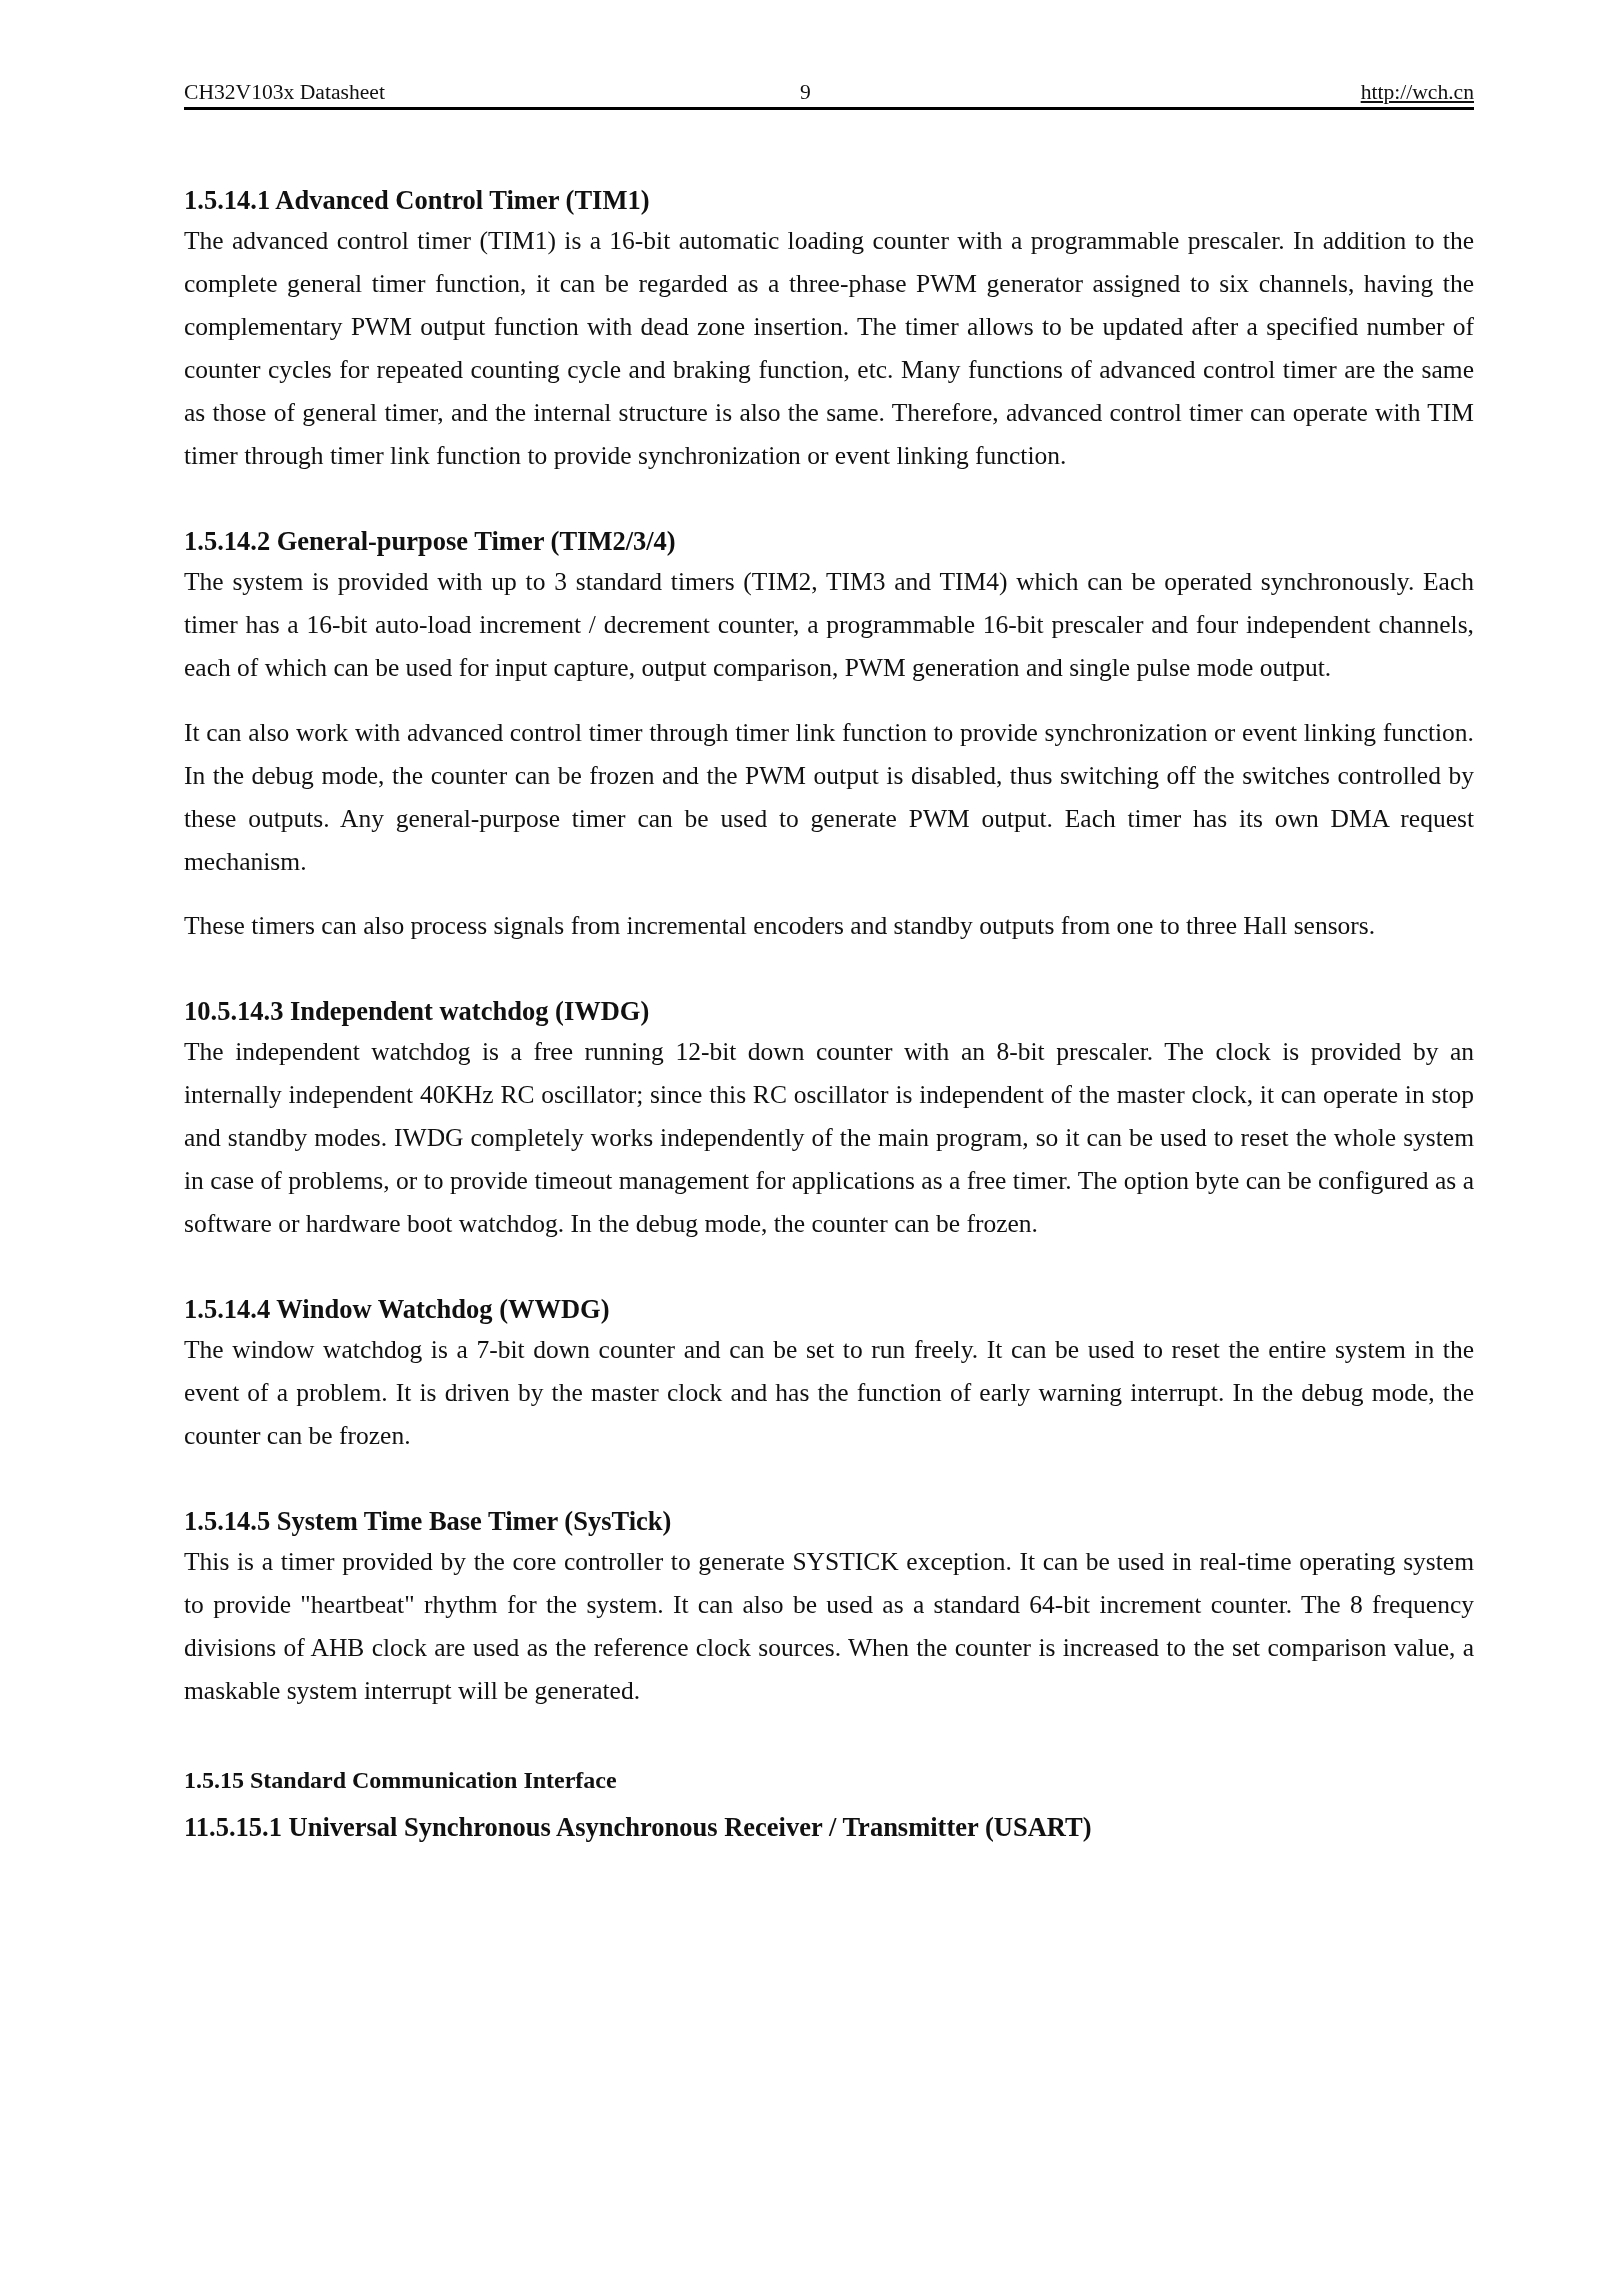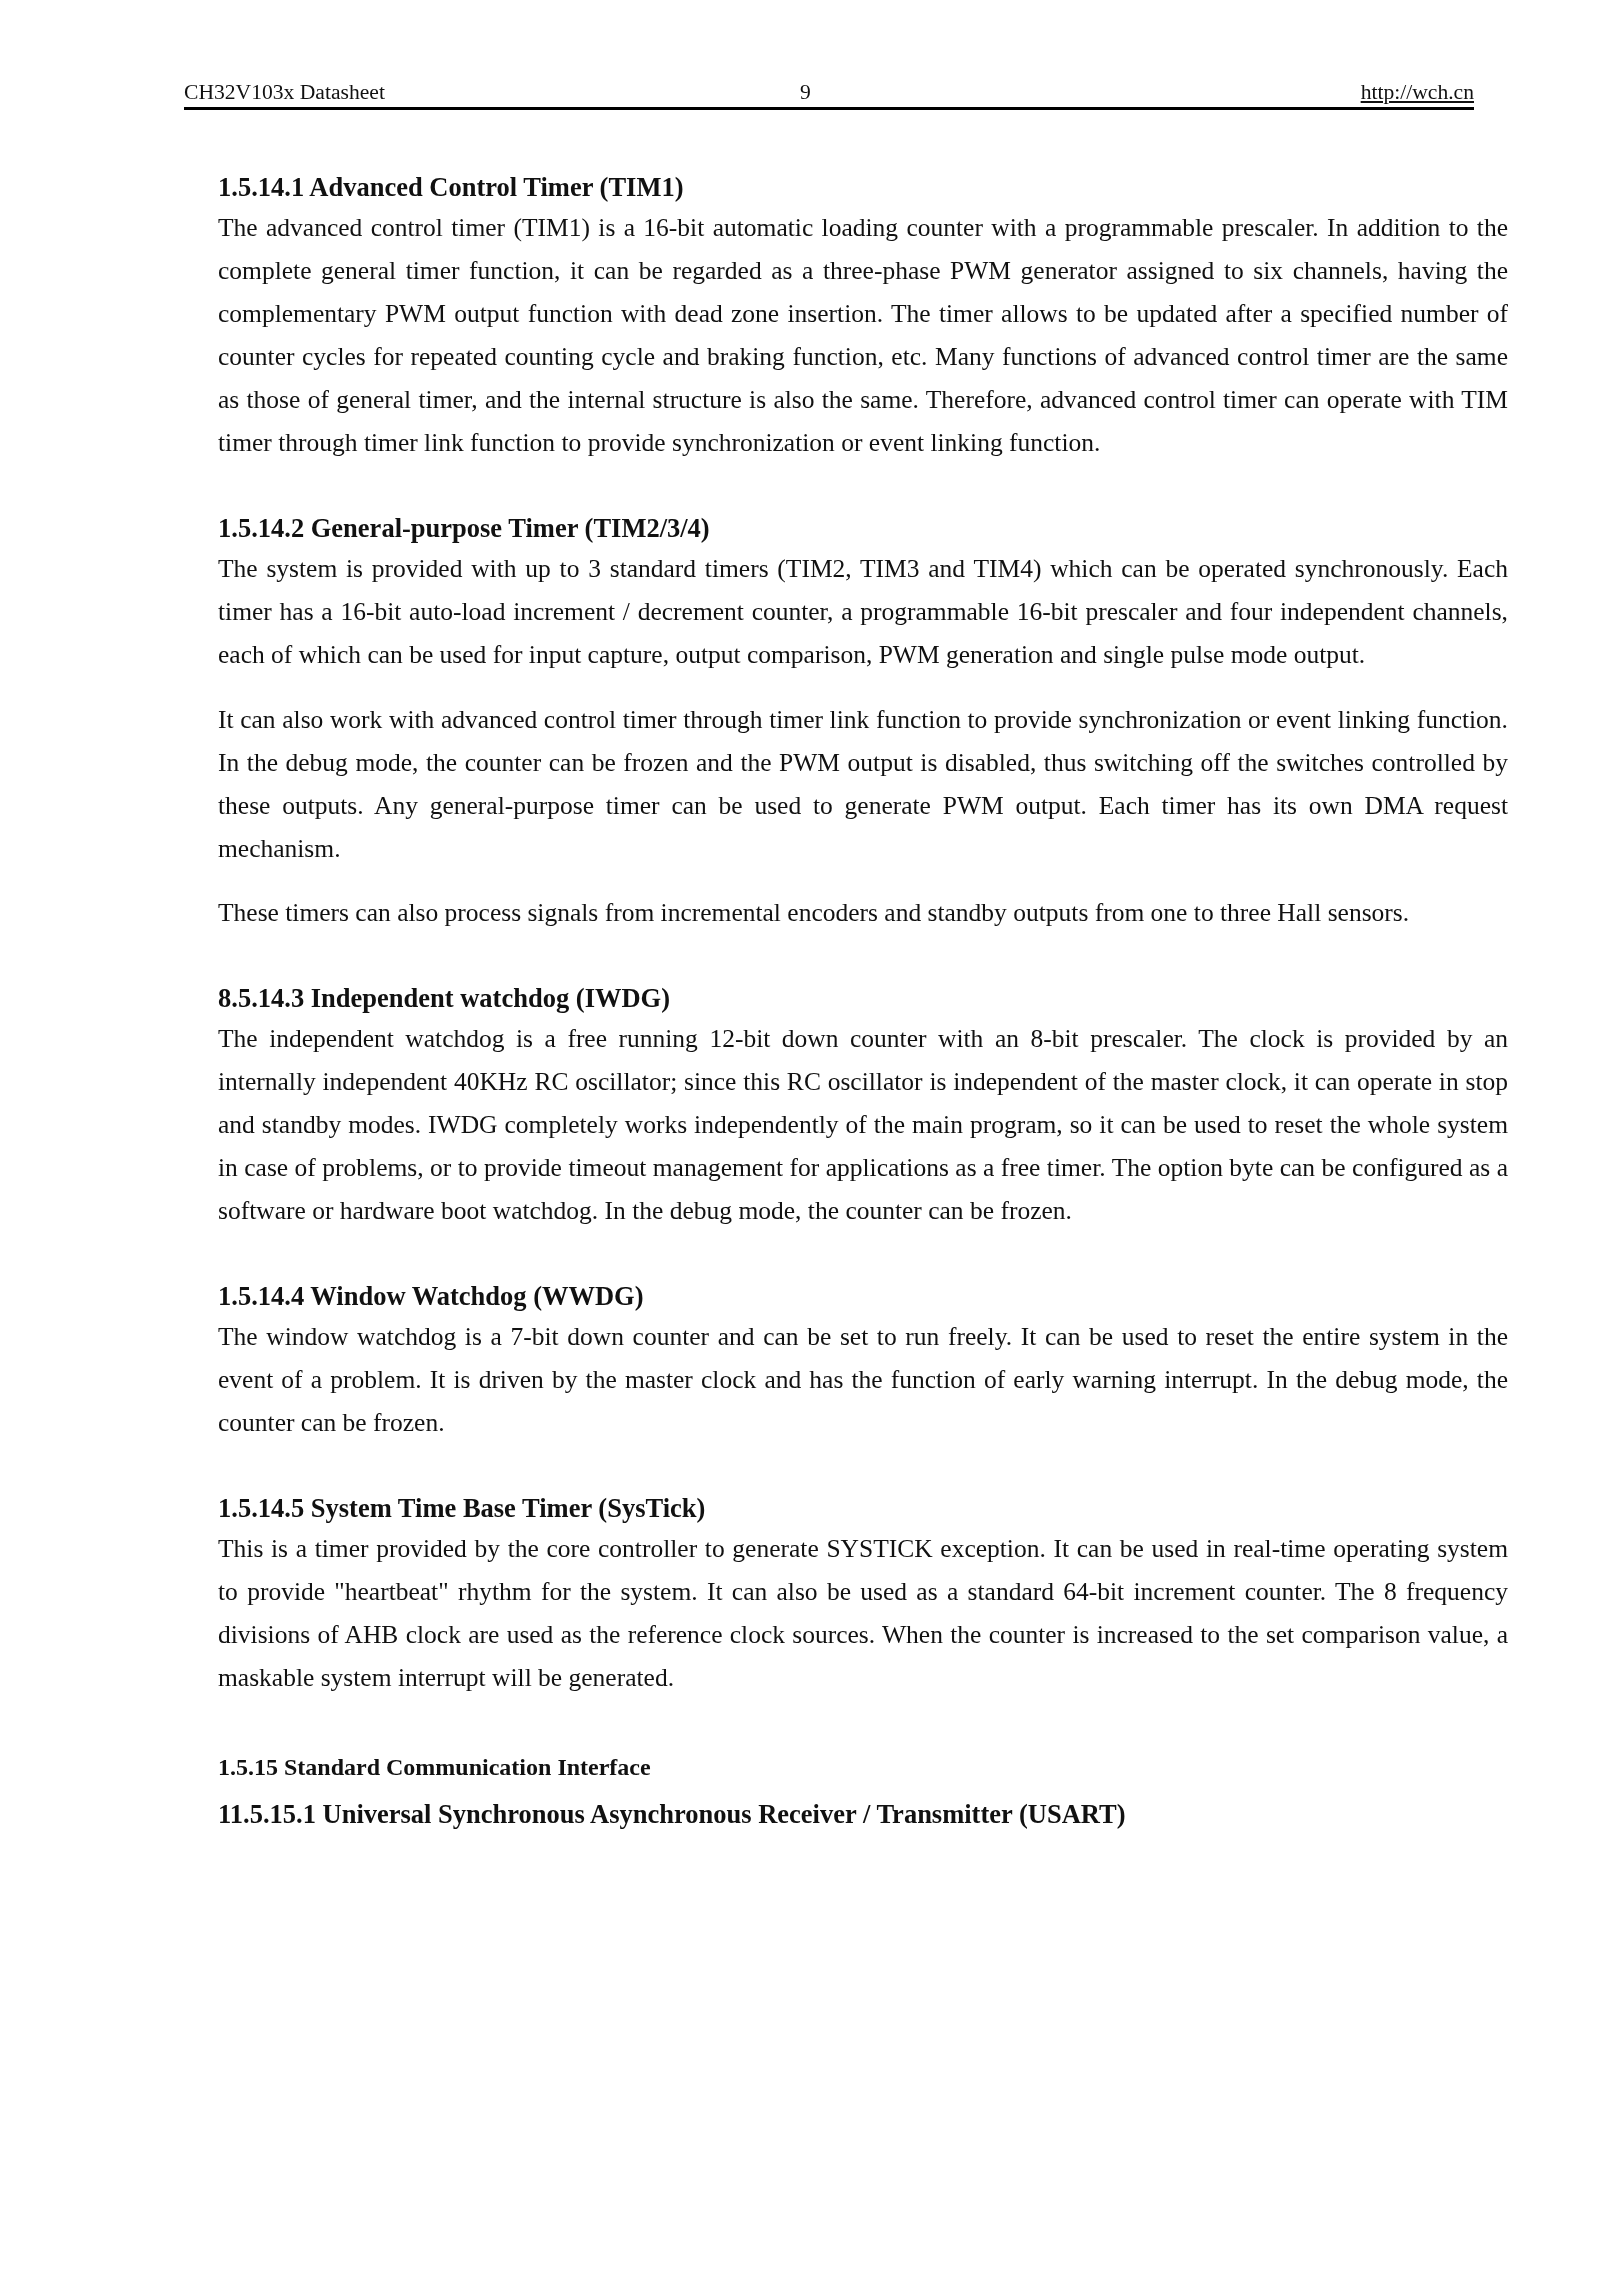--- a/index.html
+++ b/index.html
@@ -32,23 +32,22 @@
       position: absolute;
       left: 184px;
       top: 107px;
       width: 1290px;
       height: 2.9px;
       background: #000;
     }
     .content {
       position: absolute;
       left: 184px;
-      top: 169px;
+      top: 182px;
       width: 1290px;
-      margin-left: 34px;
     }
     h3.sub {
       font-size: 26.5px;
       font-weight: bold;
       margin: 0;
       line-height: 37px;
       height: 37px;
     }
     h2.sec {
       font-size: 24px;
@@ -91,21 +90,21 @@
     <p class="body">The system is provided with up to 3 standard timers (TIM2, TIM3 and TIM4) which can be operated synchronously. Each timer has a 16-bit auto-load increment / decrement counter, a programmable 16-bit prescaler and four independent channels, each of which can be used for input capture, output comparison, PWM generation and single pulse mode output.</p>
     <div class="gap-para"></div>
     <p class="body">It can also work with advanced control timer through timer link function to provide synchronization or event linking function. In the debug mode, the counter can be frozen and the PWM output is disabled, thus switching off the switches controlled by these outputs. Any general-purpose timer can be used to generate PWM output. Each timer has its own DMA request mechanism.</p>
     <div class="gap-para"></div>
     <p class="body">These timers can also process signals from incremental encoders and standby outputs from one to three Hall sensors.</p>
   </section>
 
   <div class="gap-section"></div>
 
   <section>
-    <h3 class="sub">8.5.14.3 Independent watchdog (IWDG)</h3>
+    <h3 class="sub">10.5.14.3 Independent watchdog (IWDG)</h3>
     <p class="body">The independent watchdog is a free running 12-bit down counter with an 8-bit prescaler. The clock is provided by an internally independent 40KHz RC oscillator; since this RC oscillator is independent of the master clock, it can operate in stop and standby modes. IWDG completely works independently of the main program, so it can be used to reset the whole system in case of problems, or to provide timeout management for applications as a free timer. The option byte can be configured as a software or hardware boot watchdog. In the debug mode, the counter can be frozen.</p>
   </section>
 
   <div class="gap-section"></div>
 
   <section>
     <h3 class="sub">1.5.14.4 Window Watchdog (WWDG)</h3>
     <p class="body">The window watchdog is a 7-bit down counter and can be set to run freely. It can be used to reset the entire system in the event of a problem. It is driven by the master clock and has the function of early warning interrupt. In the debug mode, the counter can be frozen.</p>
   </section>
 

